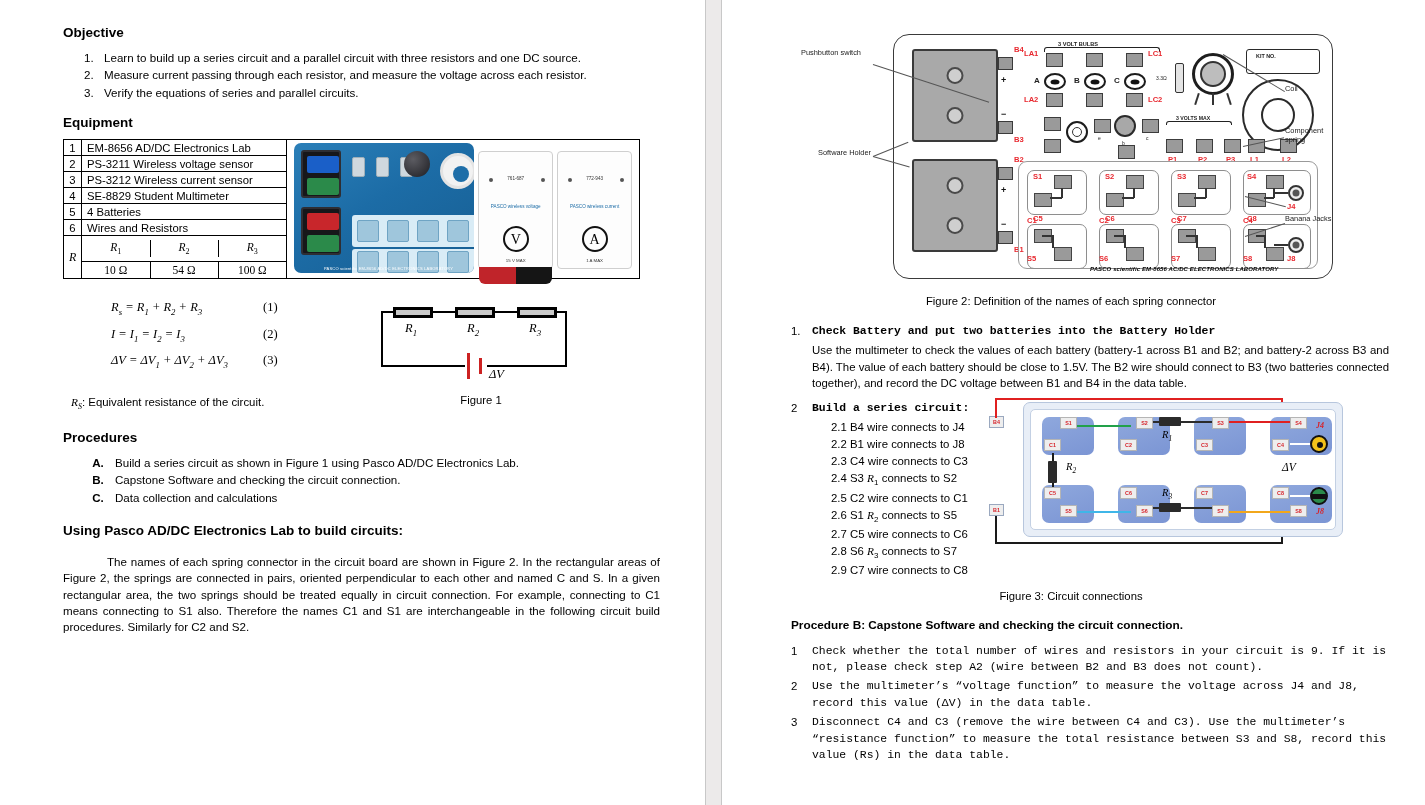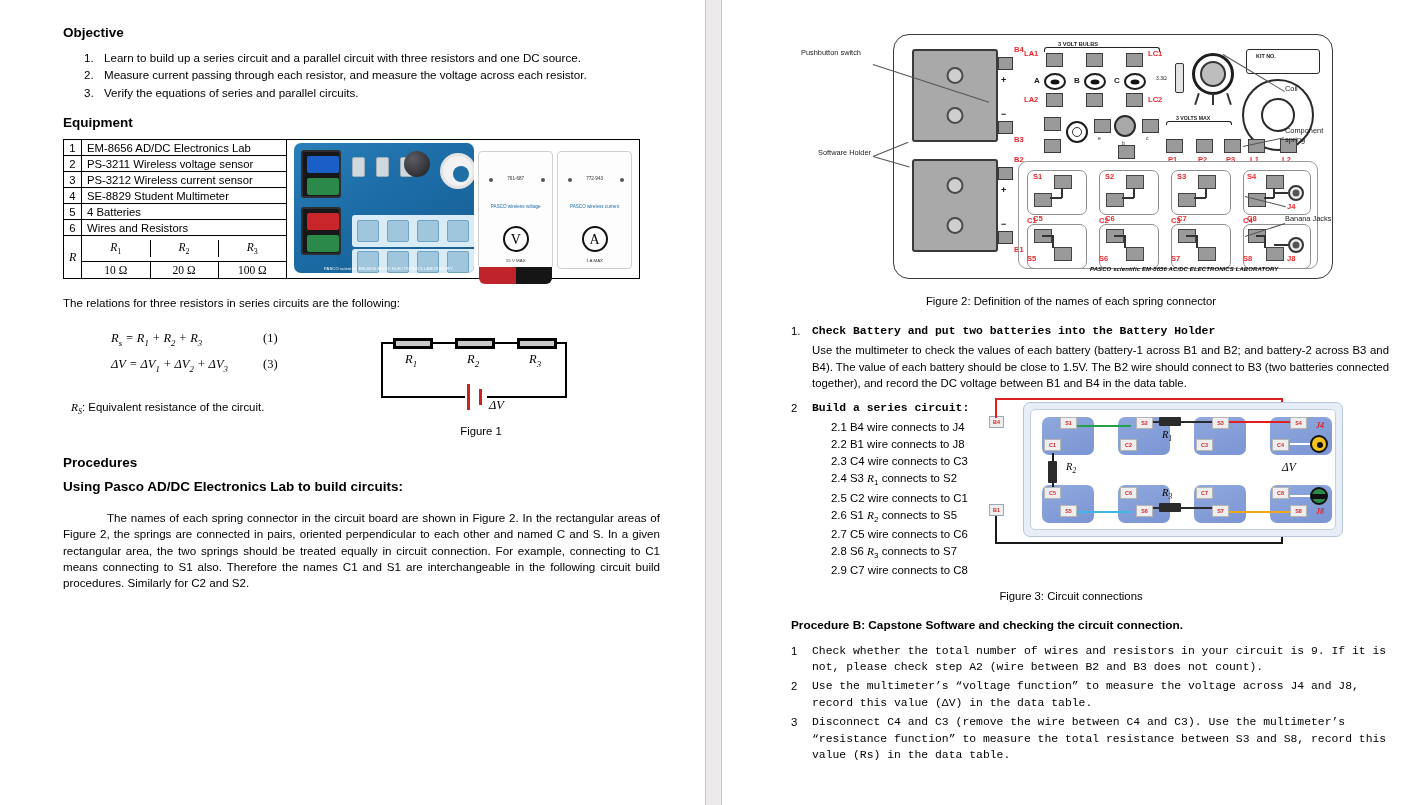--- a/index.html
+++ b/index.html
@@ -298,38 +298,41 @@
         </tbody>
             </table>
       </td>
     </tr>
     <tr>
       <td class="eq-name" style="padding:0">
         <table style="border-collapse:collapse;width:100%;table-layout:fixed">
           <tbody>
                 <tr>
             <td class="r-cell" style="border:none;border-right:1px solid #000">10 Ω</td>
-            <td class="r-cell" style="border:none;border-right:1px solid #000">20 Ω</td>
+            <td class="r-cell" style="border:none;border-right:1px solid #000">54 Ω</td>
             <td class="r-cell" style="border:none">100 Ω</td>
           </tr>
         </tbody>
             </table>
       </td>
     </tr>
   </tbody>
     </table>
 
-  <div class="body-text" style="margin-top:12px">The relations for three resistors in series circuits are the following:</div>
 
   <div class="theory-row">
     <div style="flex:0 0 300px">
       <div class="eqs">
         <div class="row">
           <span class="lhs"><i>R<sub>s</sub></i> = <i>R</i><sub>1</sub> + <i>R</i><sub>2</sub> + <i>R</i><sub>3</sub></span>
           <span class="num">(1)</span>
+        </div>
+        <div class="row">
+          <span class="lhs"><i>I</i> = <i>I</i><sub>1</sub> = <i>I</i><sub>2</sub> = <i>I</i><sub>3</sub></span>
+          <span class="num">(2)</span>
         </div>
         <div class="row">
           <span class="lhs">Δ<i>V</i> = Δ<i>V</i><sub>1</sub> + Δ<i>V</i><sub>2</sub> + Δ<i>V</i><sub>3</sub></span>
           <span class="num">(3)</span>
         </div>
       </div>
       <div class="rs-note">
         <span class="v"><i>R<sub>S</sub></i></span>: <span>Equivalent resistance of the circuit.</span>
       </div>
     </div>
@@ -352,20 +355,25 @@
         <div style="position:absolute;left:84px;top:70px;width:22px;height:2px;background:#fff"></div>
         <div class="batt-p" style="left:86px;top:58px"></div>
         <div class="batt-l" style="left:98px;top:63px"></div>
         <div class="dv" style="left:108px;top:72px">ΔV</div>
       </div>
       <div class="fig-cap">Figure 1</div>
     </div>
   </div>
 
   <h2 class="sec" style="margin-top:18px">Procedures</h2>
+  <ol class="proc-alpha">
+    <li>Build a series circuit as shown in Figure 1 using Pasco AD/DC Electronics Lab.</li>
+    <li>Capstone Software and checking the circuit connection.</li>
+    <li>Data collection and calculations</li>
+  </ol>
 
   <h2 class="sec" style="margin-bottom:16px">Using Pasco AD/DC Electronics Lab to build circuits:</h2>
   <div class="body-text just" style="text-indent:44px">The names of each spring connector in the circuit board are shown in Figure 2. In the rectangular areas of Figure 2, the springs are connected in pairs, oriented perpendicular to each other and named C and S. In a given rectangular area, the two springs should be treated equally in circuit connection. For example, connecting to C1 means connecting to S1 also. Therefore the names C1 and S1 are interchangeable in the following circuit build procedures. Similarly for C2 and S2.</div>
 </div>
 
 <div class="col col-right">
 
   <div class="fig2-wrap">
     <div class="f2-board">
 

